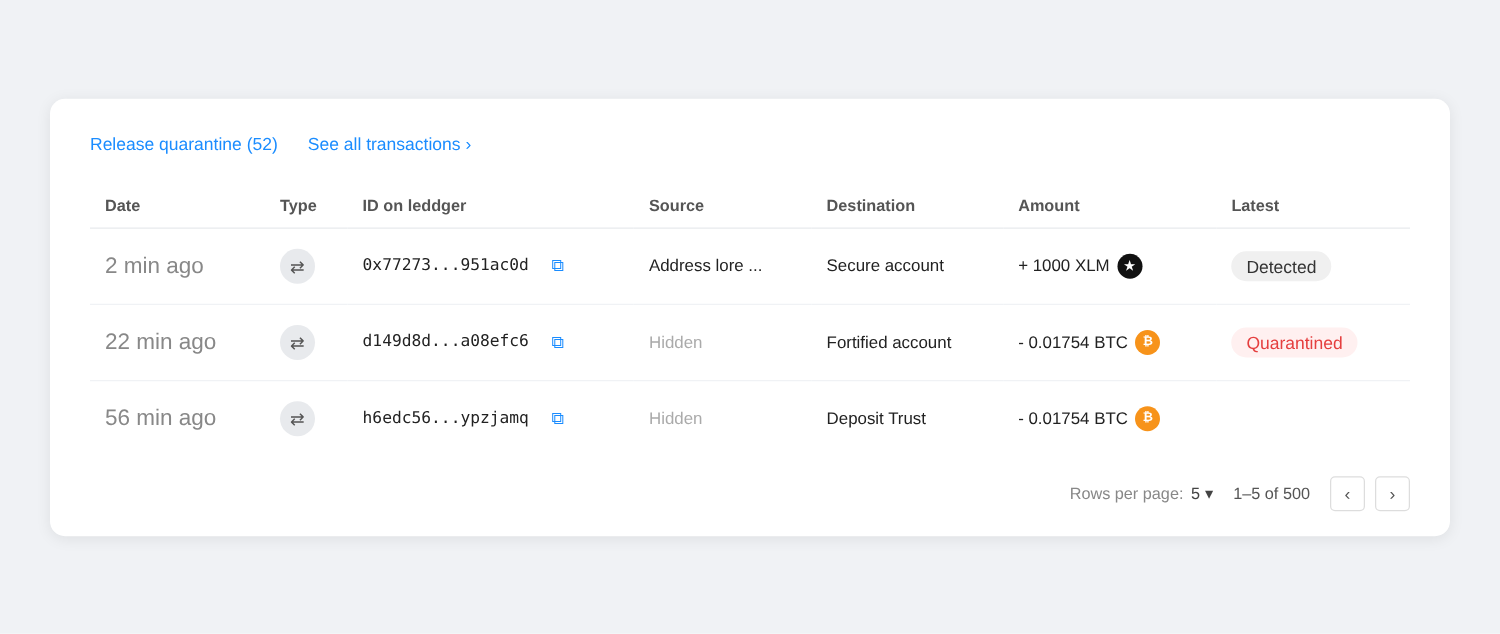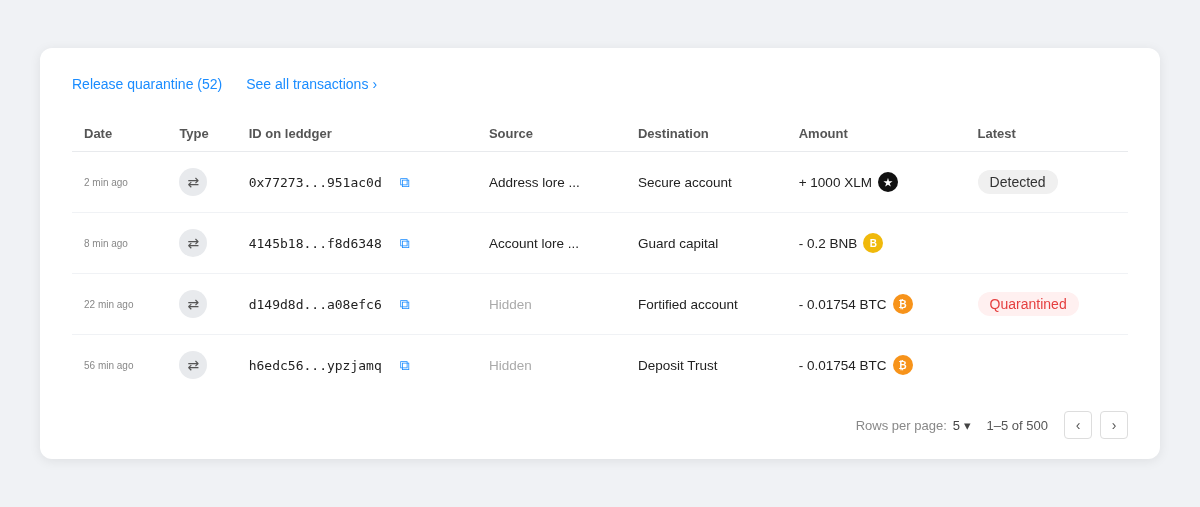--- a/index.html
+++ b/index.html
@@ -81,21 +81,21 @@
       border-bottom: none;
     }
     td {
       padding: 16px 12px;
       font-size: 13.5px;
       color: #222;
       vertical-align: middle;
     }
     .date-cell {
       color: #888;
-      font-size: 10px;
+      font-size: 18px;
       white-space: nowrap;
     }
     .type-icon {
       width: 28px;
       height: 28px;
       border-radius: 50%;
       background: #e8eaed;
       display: flex;
       align-items: center;
       justify-content: center;
@@ -241,41 +241,20 @@
           <td>Secure account</td>
           <td>
             <div class="amount-cell">
               <span>+ 1000 XLM</span>
               <span class="coin-badge coin-xlm">★</span>
             </div>
           </td>
           <td><span class="status-badge badge-detected">Detected</span></td>
         </tr>
         <tr>
-          <td class="date-cell">8 min ago</td>
-          <td>
-            <div class="type-icon">⇄</div>
-          </td>
-          <td>
-            <div class="id-cell">
-              <span>4145b18...f8d6348</span>
-              <span class="copy-icon">⧉</span>
-            </div>
-          </td>
-          <td>Account lore ...</td>
-          <td>Guard capital</td>
-          <td>
-            <div class="amount-cell">
-              <span>- 0.2 BNB</span>
-              <span class="coin-badge coin-bnb">B</span>
-            </div>
-          </td>
-          <td></td>
-        </tr>
-        <tr>
           <td class="date-cell">22 min ago</td>
           <td>
             <div class="type-icon">⇄</div>
           </td>
           <td>
             <div class="id-cell">
               <span>d149d8d...a08efc6</span>
               <span class="copy-icon">⧉</span>
             </div>
           </td>

